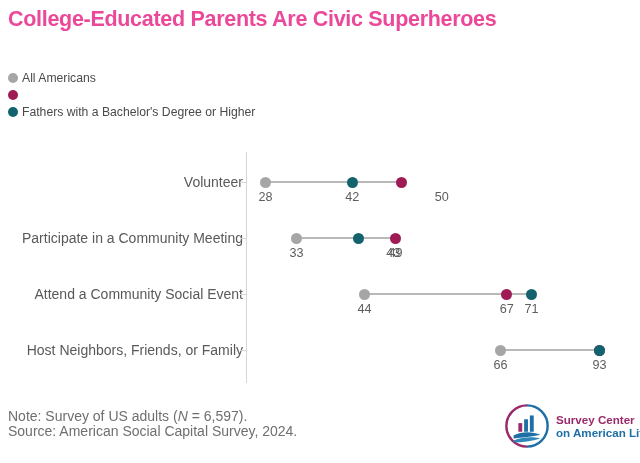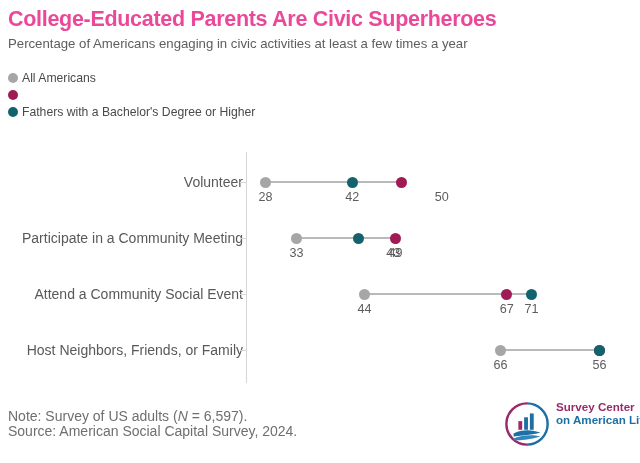--- a/index.html
+++ b/index.html
@@ -144,20 +144,21 @@
   }
 
   
   #logo {
     position: absolute;
     left: 503px;
     top: 400px;
     width: 135px;
     height: 52px;
     display: flex;
+    align-items: center;
   }
   #logo-mark {
     width: 48px;
     height: 48px;
     flex: 0 0 auto;
   }
   #logo-text {
     margin-left: 5px;
     line-height: 13px;
   }
@@ -172,21 +173,20 @@
     font-weight: 700;
     color: #1d6fa5;
     white-space: nowrap;
   }
 </style>
 </head>
 <body>
 
 <div id="header">
   <div id="chart-title">College-Educated Parents Are Civic Superheroes</div>
-  <div id="chart-subtitle">Percentage of Americans engaging in civic activities at least a few times a year</div>
 </div>
 
 <div id="legend">
     <div class="legend-item">
       <span class="legend-swatch" style="background: rgb(166, 166, 166);"></span>
       <span class="legend-label">All Americans</span>
     </div>
     <div class="legend-item">
       <span class="legend-swatch" style="background: rgb(158, 27, 85);"></span>
     </div>
@@ -231,21 +231,21 @@
       <div class="dot" title="Fathers with a Bachelor's Degree or Higher: 71" style="left: 526.035px; background: rgb(19, 99, 110);"></div>
       <div class="vlabel" style="left: 516.535px;">71</div>
     </div>
     <div class="cat-row" style="top: 342px;">
       <div class="cat-label">Host Neighbors, Friends, or Family</div>
       <div class="cat-tick"></div>
       <div class="connector" style="left: 500.61px; width: 98.96px;"></div>
       <div class="dot" title="All Americans: 66" style="left: 495.11px; background: rgb(166, 166, 166);"></div>
       <div class="vlabel" style="left: 485.61px;">66</div>
       <div class="dot" title="Mothers with a Bachelor's Degree or Higher: 82" style="left: 594.07px; background: rgb(158, 27, 85);"></div>
-      <div class="vlabel" style="left: 584.57px;">56</div>
+      <div class="vlabel" style="left: 584.57px;">93</div>
       <div class="dot" title="Fathers with a Bachelor's Degree or Higher: 82" style="left: 594.07px; background: rgb(19, 99, 110);"></div>
     </div>
   </div>
 
 <div id="footer-notes">
   <div><span>Note: Survey of US adults (</span><span class="ital">N</span><span> = 6,597).</span></div>
   <div>Source: American Social Capital Survey, 2024.</div>
 </div>
 
 <div id="logo">

